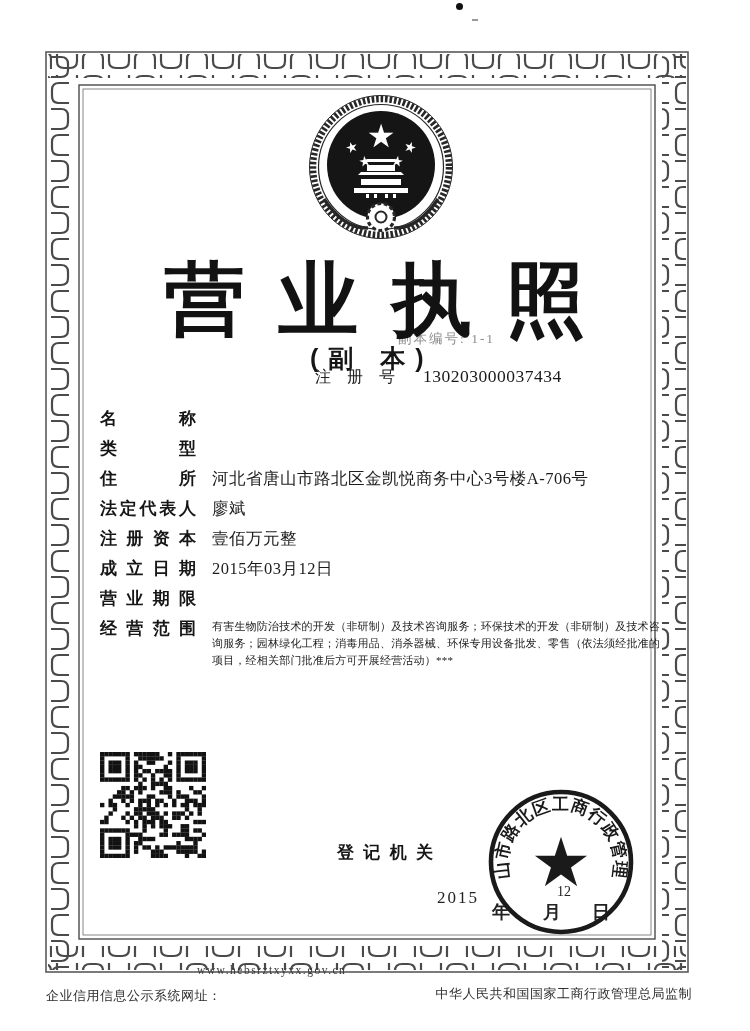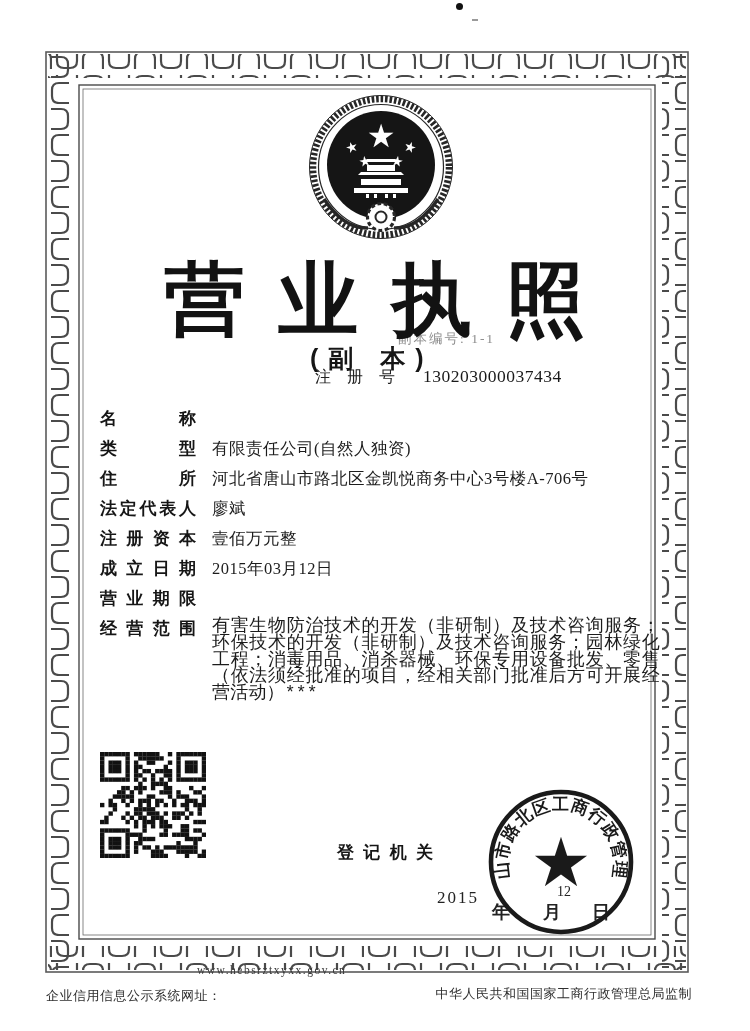--- a/index.html
+++ b/index.html
@@ -30,21 +30,21 @@
   
   .fields{left:100px;top:407px;width:560px;z-index:3;}
   .frow{display:flex;align-items:flex-start;min-height:30px;}
   .frow .flabel{
     width:96px;flex-shrink:0;margin-right:16px;
     font-size:17px;font-weight:600;color:#161616;
     text-align:justify;text-align-last:justify;letter-spacing:0;
   }
   .frow .fvalue{font-size:16.5px;color:#1c1c1c;letter-spacing:.5px;padding-top:1px;}
   .frow.scope .fvalue{
-    width:452px;font-size:18px;line-height:16.8px;letter-spacing:.2px;text-align:justify;font-family:Liberation Mono, monospace;
+    width:452px;font-size:11px;line-height:16.8px;letter-spacing:.2px;text-align:justify;
   }
   
   .authority{
     left:337px;top:841px;font-size:17px;font-weight:600;letter-spacing:.55em;color:#161616;z-index:3;
   }
   .date-part{font-size:17px;color:#222;z-index:3;}
   .d-year{left:437px;top:888px;letter-spacing:2px;}
   .d-yunit{left:492px;top:900px;font-size:18px;font-weight:600;}
   .d-munit{left:543px;top:900px;font-size:18px;font-weight:600;}
   .d-day{left:557px;top:884px;font-size:14px;}
@@ -128,21 +128,20 @@
   <span class="lbl">注 册 号</span>
   <span class="val">130203000037434</span>
 </div>
 
 <div class="abs fields">
   <div class="frow">
     <span class="flabel">名称</span>
   </div>
   <div class="frow">
     <span class="flabel">类型</span>
-    <span class="fvalue">有限责任公司(自然人独资)</span>
   </div>
   <div class="frow">
     <span class="flabel">住所</span>
     <span class="fvalue">河北省唐山市路北区金凯悦商务中心3号楼A-706号</span>
   </div>
   <div class="frow">
     <span class="flabel">法定代表人</span>
     <span class="fvalue">廖斌</span>
   </div>
   <div class="frow">

